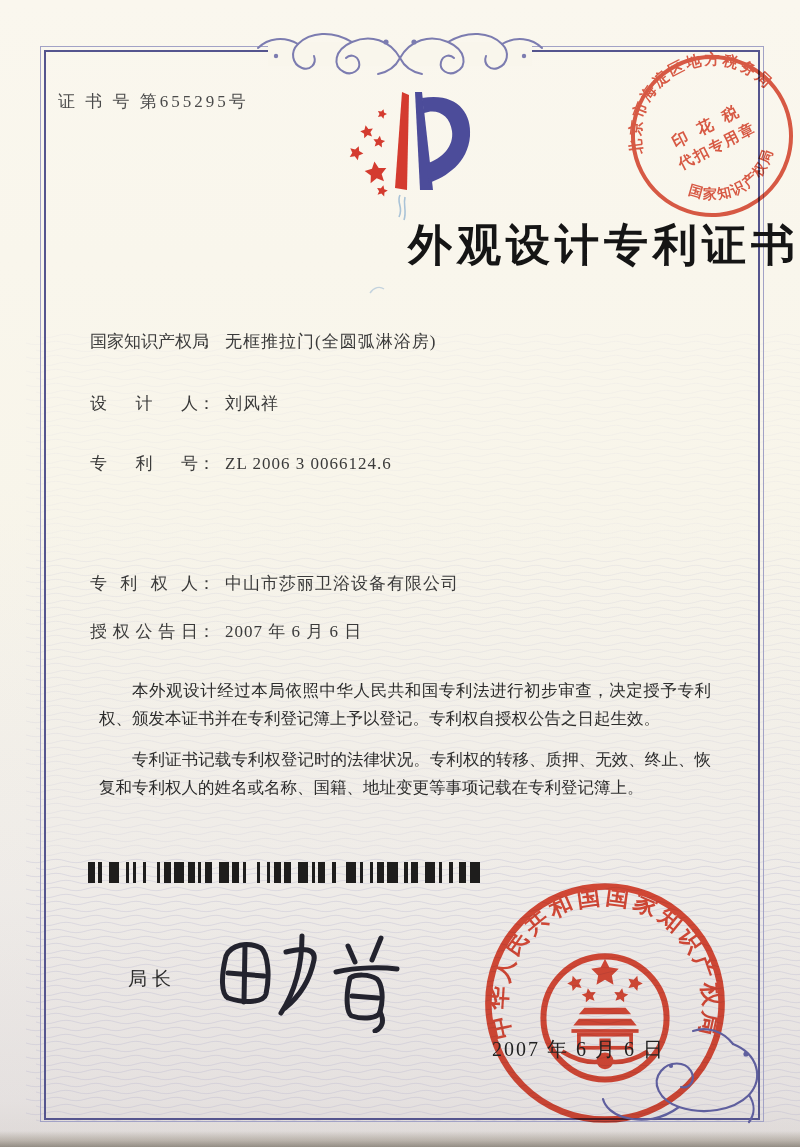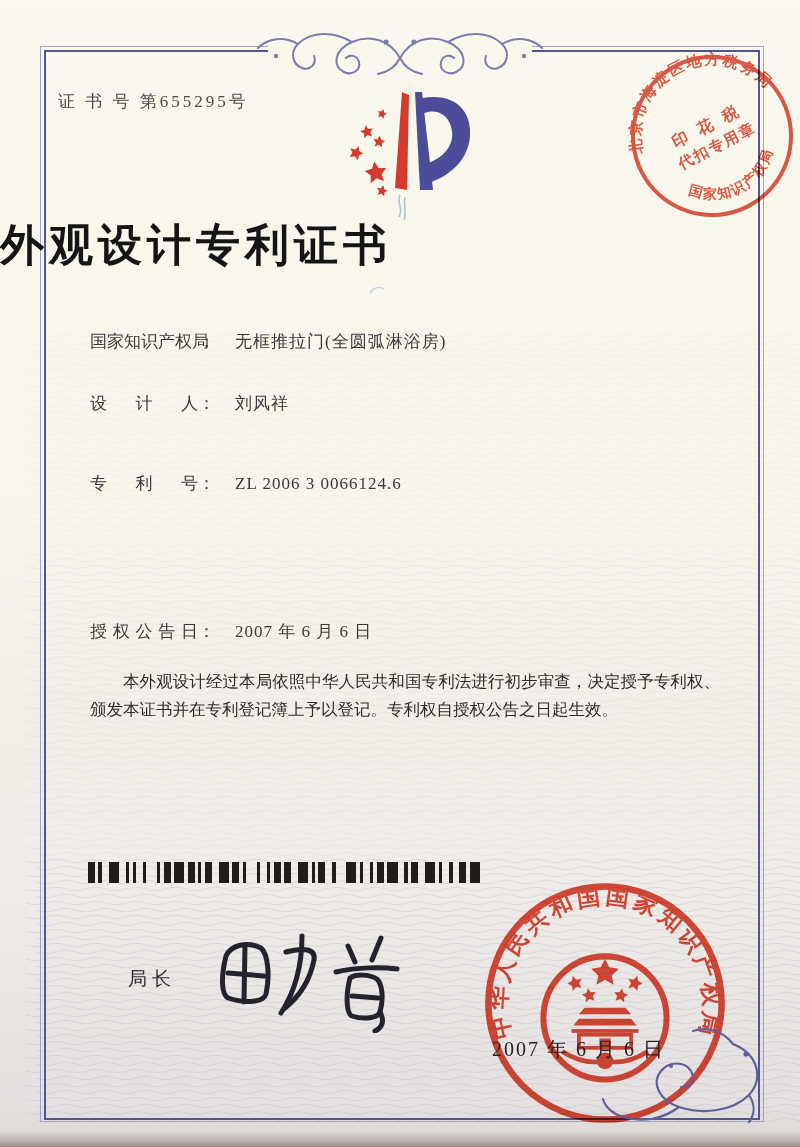--- a/index.html
+++ b/index.html
@@ -14,28 +14,28 @@
     background:linear-gradient(180deg,rgba(110,102,86,0) 0%,rgba(118,108,90,.35) 60%,rgba(88,80,66,.55) 100%);}
   #guilloche{position:absolute;left:0;top:0;z-index:0;}
   .frame-outer{position:absolute;left:40px;top:46px;width:722px;height:1074px;border:1px solid #a2a2c6;z-index:2;}
   .frame-inner{position:absolute;left:44px;top:50px;width:712px;height:1066px;border:2px solid #55558e;z-index:2;}
   .cert-no{position:absolute;left:58px;top:90px;z-index:3;font-size:17px;letter-spacing:3px;color:#4b4b4b;}
   .ornament-top{position:absolute;left:240px;top:22px;z-index:3;}
   .flourish-br{position:absolute;left:583px;top:1022px;z-index:3;}
   .logo{position:absolute;left:318px;top:84px;z-index:3;}
   .pen-mark{position:absolute;left:392px;top:193px;z-index:3;opacity:.65;}
   .pen-mark2{position:absolute;left:368px;top:283px;z-index:3;opacity:.5;}
-  .title{position:absolute;left:0;right:0;top:216px;z-index:3;text-align:left;
+  .title{position:absolute;left:0;right:0;top:216px;z-index:3;text-align:right;
     font-size:44px;font-weight:700;letter-spacing:5px;color:#151515;}
   .field-row{position:absolute;left:90px;z-index:3;font-size:17px;color:#3a3a3a;white-space:nowrap;}
   .field-label{display:inline-block;width:108px;text-align:justify;text-align-last:justify;}
-  .field-value{margin-left:20px;letter-spacing:1px;}
+  .field-value{margin-left:10px;letter-spacing:1px;}
   .body-text{position:absolute;left:86px;top:664px;width:638px;z-index:3;
     font-size:16.5px;line-height:28px;text-align:justify;color:#2c2c2c;}
-  .body-text p{margin:4px;text-indent:2em;}
+  .body-text p{margin:13px;text-indent:2em;}
   .barcode{position:absolute;left:88px;top:862px;width:396px;height:21px;z-index:3;display:flex;}
   .barcode div{height:100%;}
   .barcode .bar{background:#1e1d1c;}
   .director-label{position:absolute;left:128px;top:966px;z-index:4;font-size:19px;letter-spacing:5px;color:#2b2b2b;}
   .signature{position:absolute;left:198px;top:918px;z-index:4;}
   .seal{position:absolute;left:480px;top:878px;z-index:3;mix-blend-mode:multiply;opacity:.93;}
   .tax-stamp{position:absolute;left:622px;top:46px;z-index:3;transform:rotate(-27deg);mix-blend-mode:multiply;opacity:.88;}
   .issue-date{position:absolute;left:492px;top:1036px;z-index:4;font-size:20px;letter-spacing:2px;color:#222;}
   .page-footer{position:absolute;left:0;right:0;top:1084px;z-index:4;text-align:center;
     font-size:15px;letter-spacing:2px;color:#333;}
@@ -225,29 +225,33 @@
   </svg>
 
   <div class="title">外观设计专利证书</div>
 
   <div class="field-row" style="top:330px">
     <span class="field-label">国家知识产权局</span><span>：</span><span class="field-value">无框推拉门(全圆弧淋浴房)</span>
   </div>
   <div class="field-row" style="top:392px">
     <span class="field-label">设计人</span><span>：</span><span class="field-value">刘风祥</span>
   </div>
-  <div class="field-row" style="top:472px">
+  <div class="field-row" style="top:452px">
     <span class="field-label">专利号</span><span>：</span><span class="field-value">ZL 2006 3 0066124.6</span>
+  </div>
+  <div class="field-row" style="top:572px">
+    <span class="field-label">专利权人</span><span>：</span><span class="field-value">中山市莎丽卫浴设备有限公司</span>
   </div>
   <div class="field-row" style="top:620px">
     <span class="field-label">授权公告日</span><span>：</span><span class="field-value">2007 年 6 月 6 日</span>
   </div>
 
   <div class="body-text">
     <p>本外观设计经过本局依照中华人民共和国专利法进行初步审查，决定授予专利权、颁发本证书并在专利登记簿上予以登记。专利权自授权公告之日起生效。</p>
+    <p>专利证书记载专利权登记时的法律状况。专利权的转移、质押、无效、终止、恢复和专利权人的姓名或名称、国籍、地址变更等事项记载在专利登记簿上。</p>
   </div>
 
   <div class="barcode" id="barcode">
       <div class="bar" style="width: 6.88696px;"></div>
       <div style="width: 3.44348px;"></div>
       <div class="bar" style="width: 3.44348px;"></div>
       <div style="width: 6.88696px;"></div>
       <div class="bar" style="width: 10.3304px;"></div>
       <div style="width: 6.88696px;"></div>
       <div class="bar" style="width: 3.44348px;"></div>

